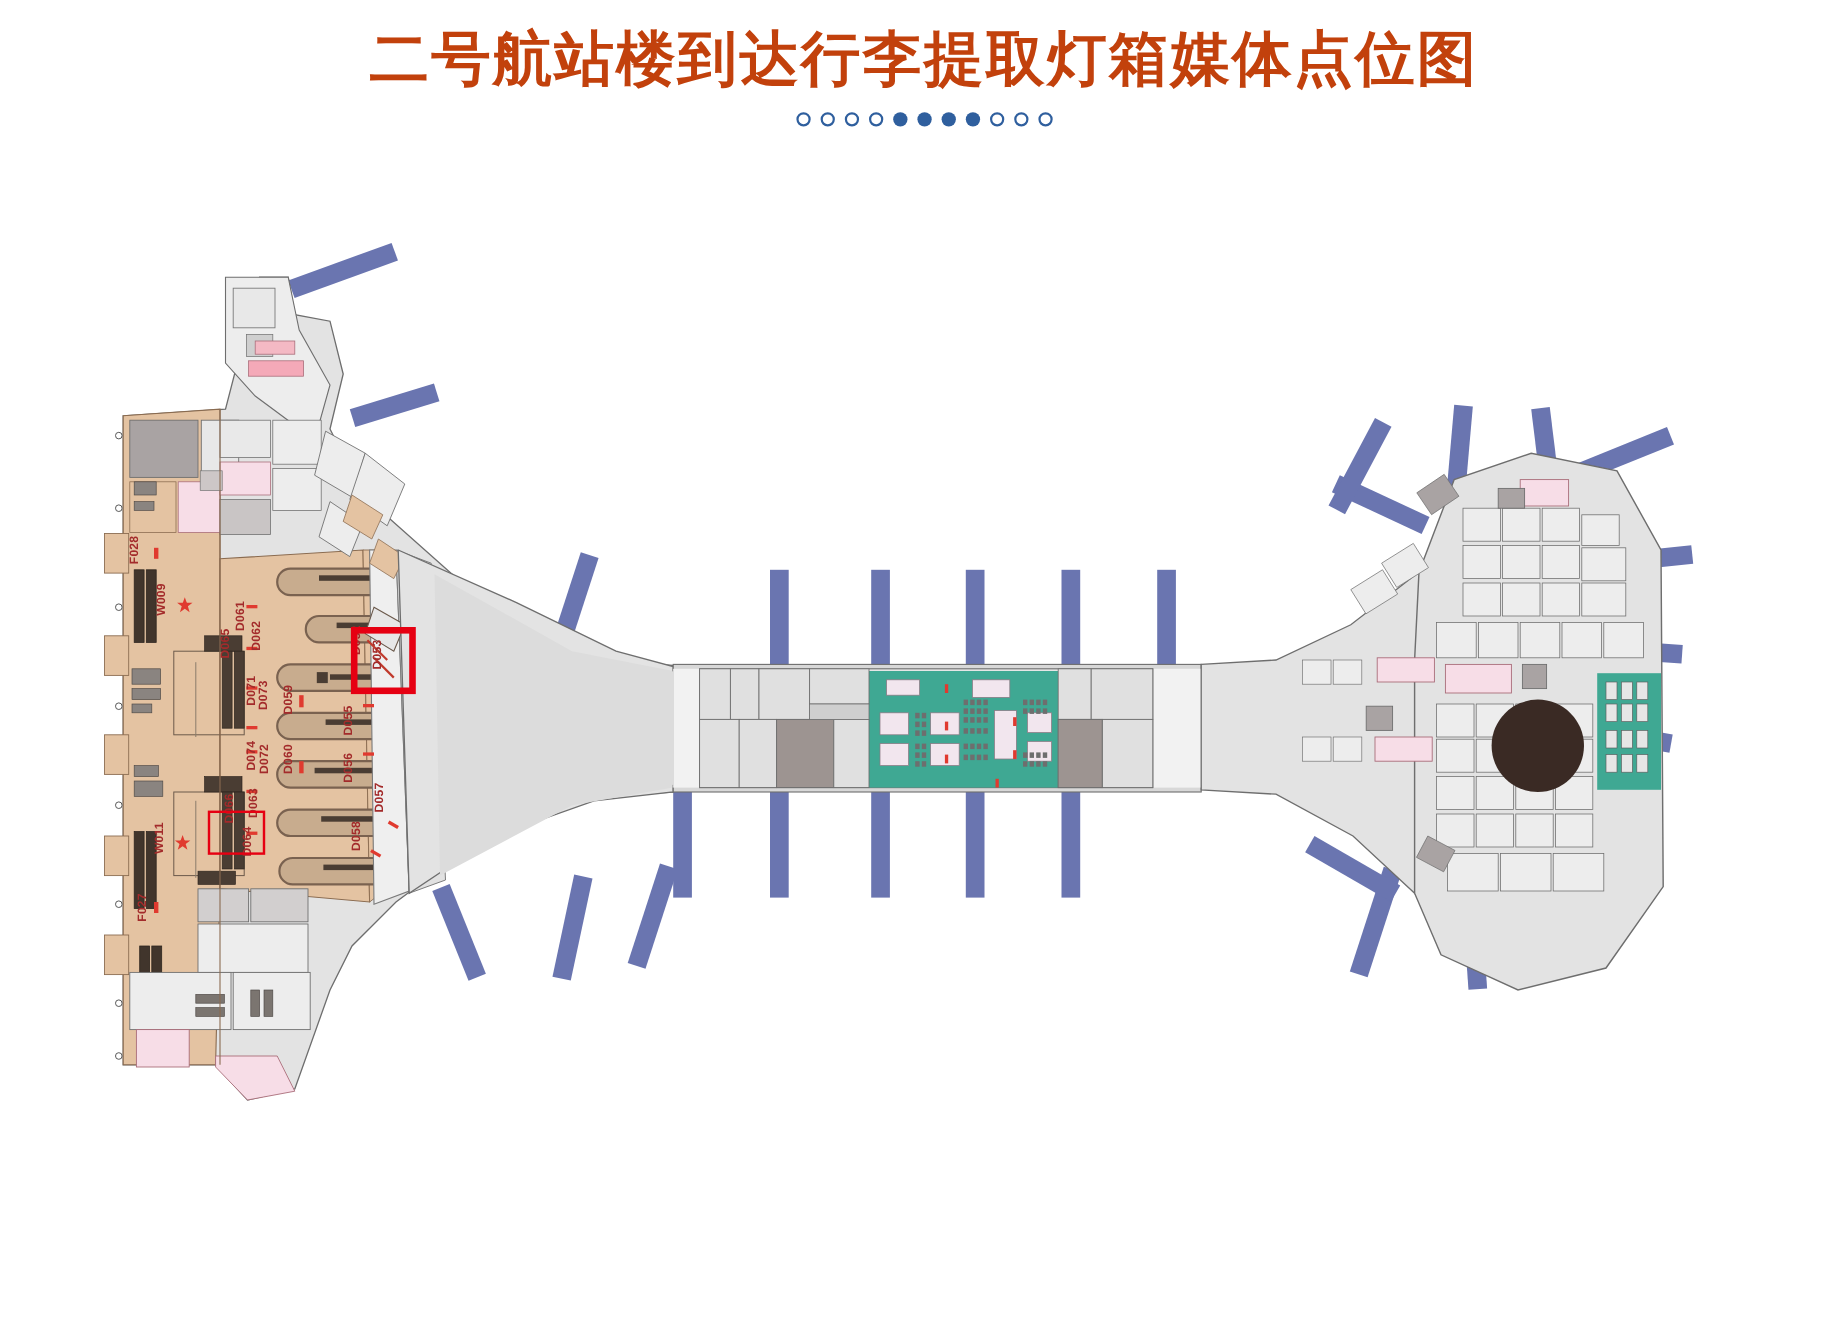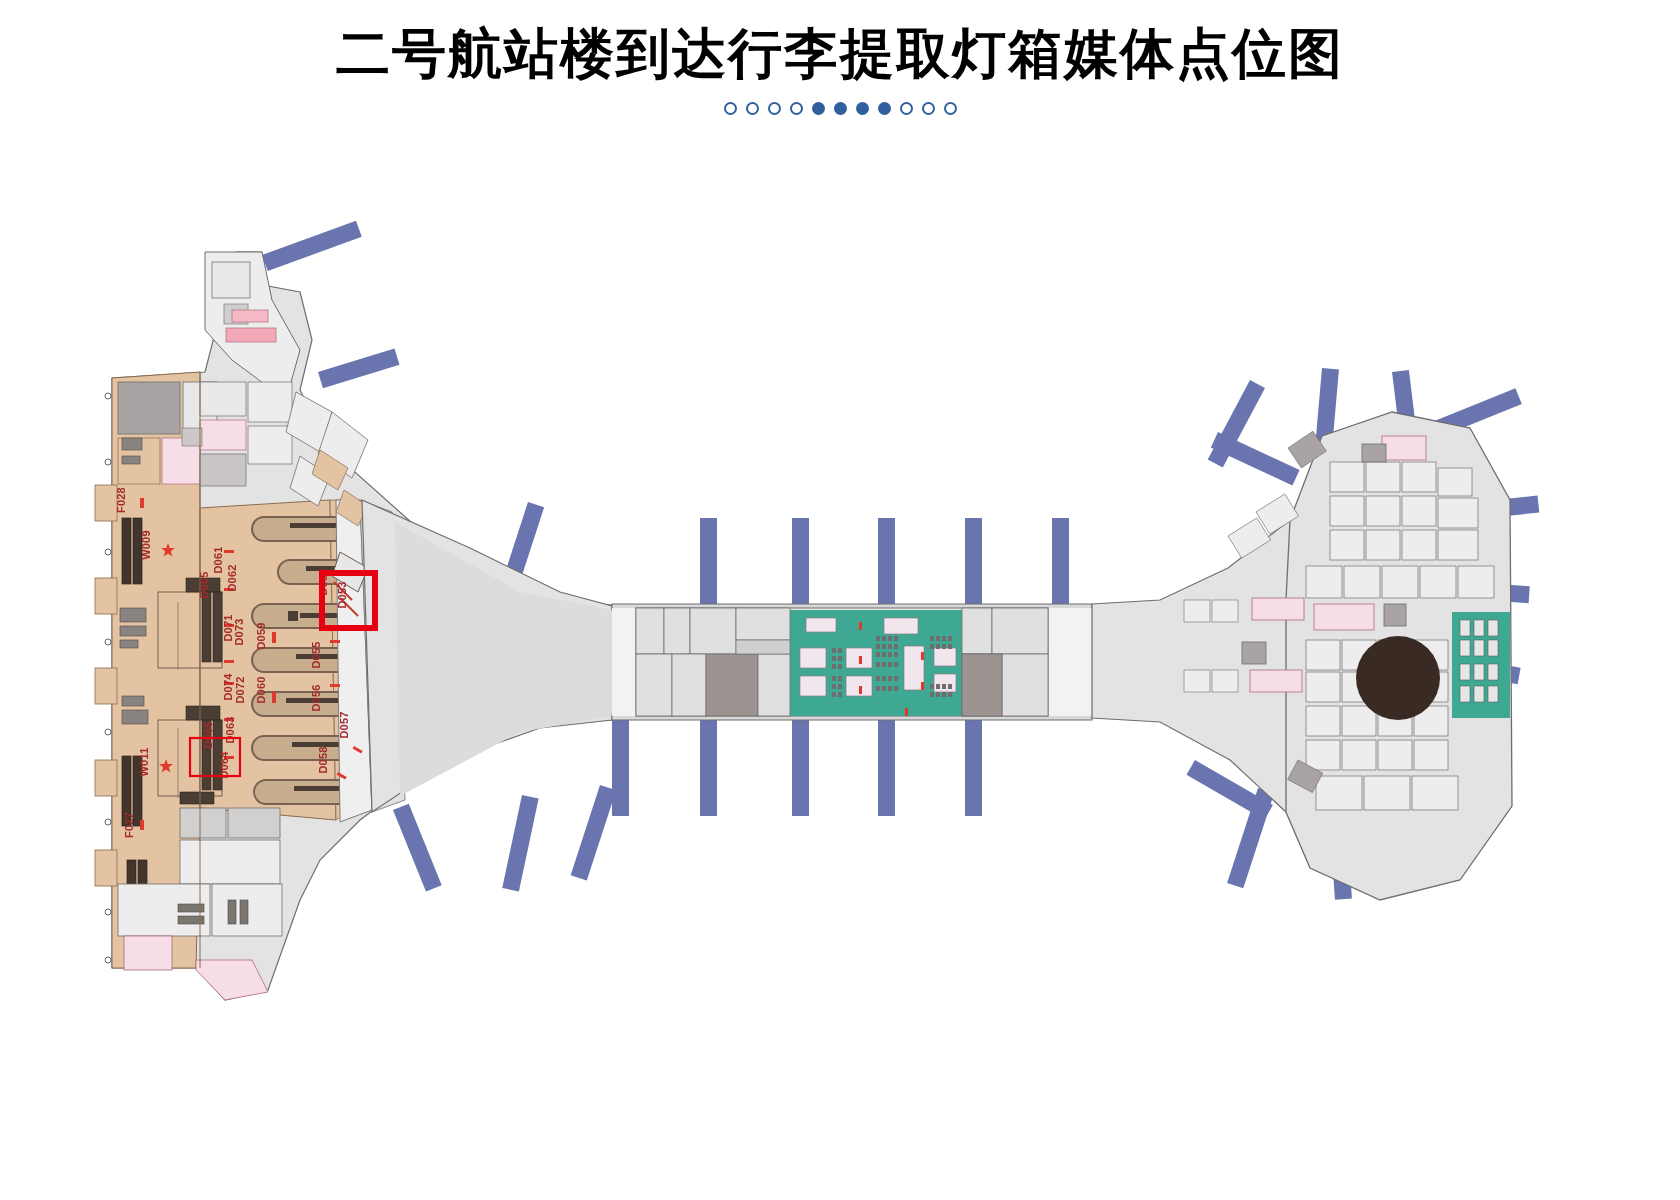--- a/index.html
+++ b/index.html
@@ -21,21 +21,21 @@
     width: 100%;
     padding-top: 26px;
     text-align: center;
     user-select: none;
   }
   #page-title {
     font-family: "DejaVu Sans", "Liberation Sans", sans-serif;
     font-size: 54px;
     font-weight: 700;
     letter-spacing: 2px;
-    color: #000000;
+    color: #c2410c;
     line-height: 1.05;
     margin: 0;
     padding: 0;
   }
   #dot-indicator {
     margin-top: 16px;
     display: flex;
     justify-content: center;
     align-items: center;
     gap: 9px;

